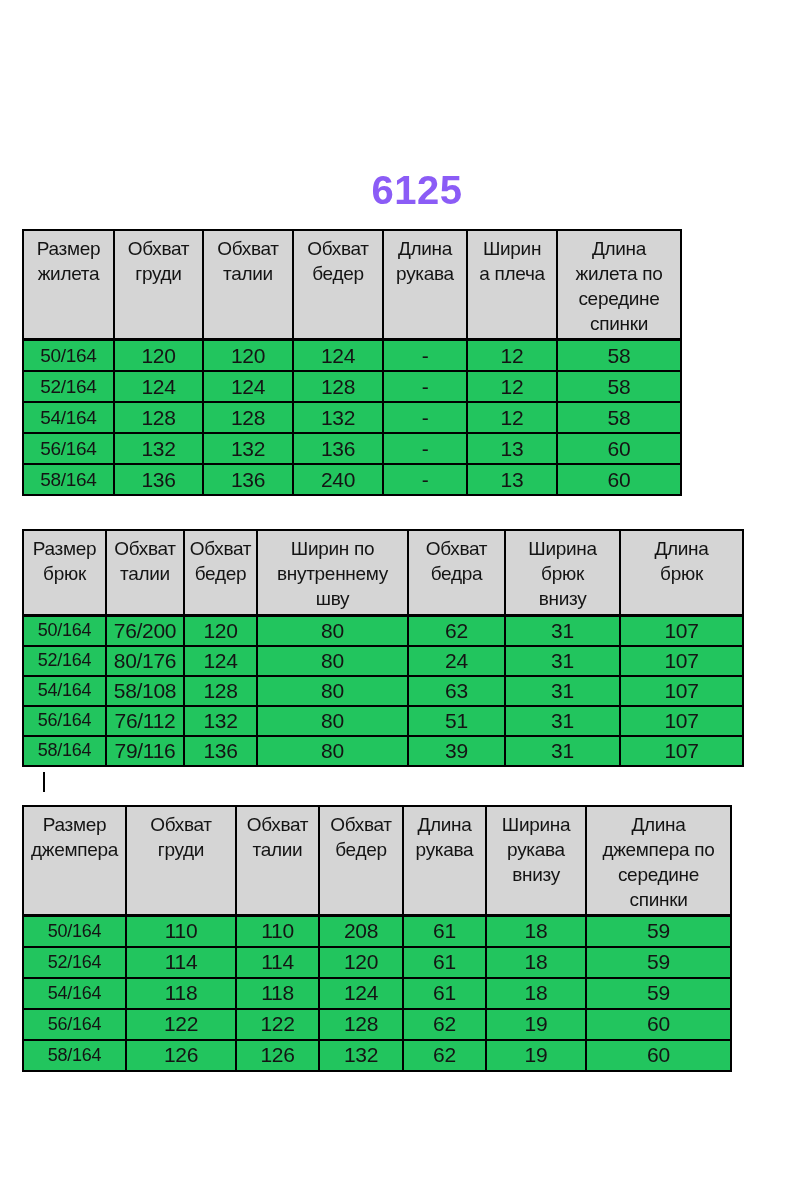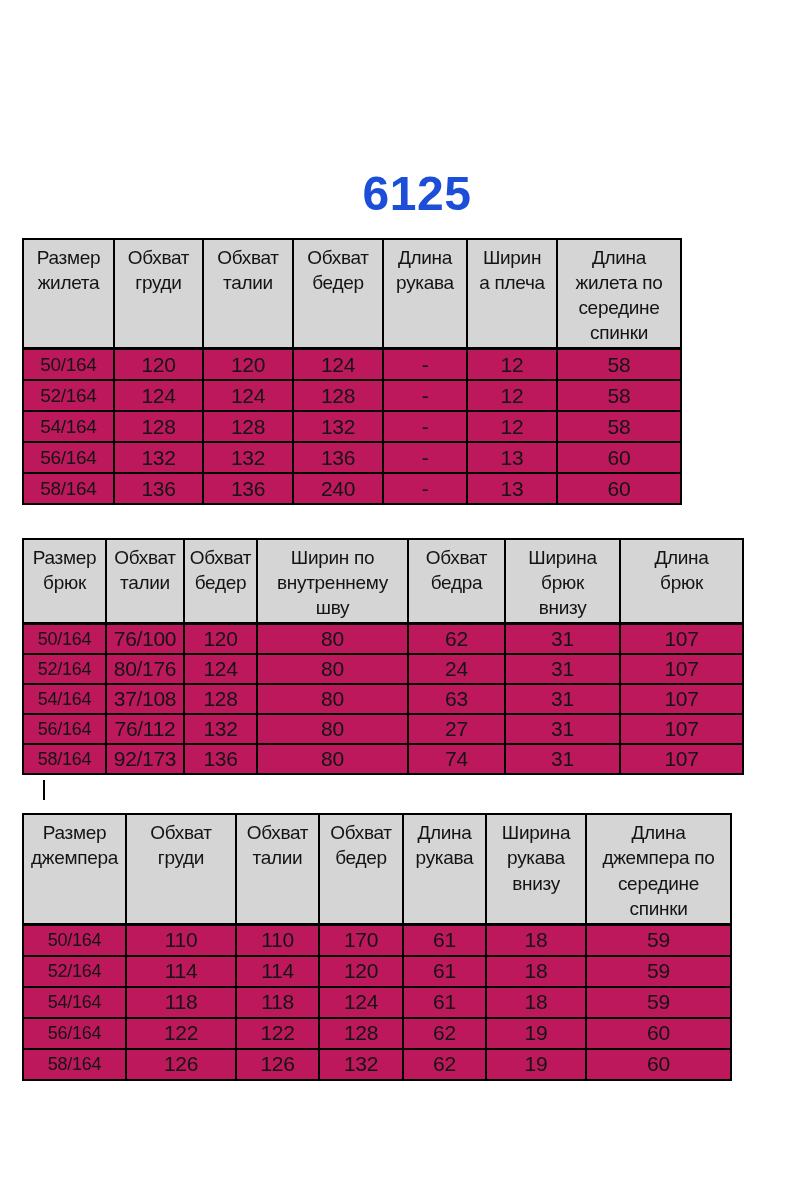--- a/index.html
+++ b/index.html
@@ -12,31 +12,31 @@
     height: 1200px;
     font-family: "Liberation Sans", "DejaVu Sans", sans-serif;
     color: #141414;
     position: relative;
     overflow: hidden;
   }
   .page-title {
     margin: 168px 0 0 0;
     padding-left: 34px;
     text-align: center;
-    font-size: 48px;
+    font-size: 40px;
     font-weight: bold;
     line-height: 1.1;
-    color: #1d4ed8;
+    color: #8b5cf6;
     letter-spacing: 0.5px;
   }
   table.size-table {
     border-collapse: collapse;
     table-layout: fixed;
     margin-left: 22px;
-    background: #be185d;
+    background: #22c55e;
   }
   table.size-table th,
   table.size-table td {
     border: 2px solid #000000;
     text-align: center;
     overflow: hidden;
   }
   table.size-table th {
     background: #d5d5d5;
     font-weight: normal;
@@ -212,60 +212,60 @@
         <th>Ширина
 брюк
 внизу</th>
         <th>Длина
 брюк</th>
       </tr>
     </thead>
     <tbody>
       <tr>
         <td class="size-col">50/164</td>
-        <td class="value-col">76/100</td>
+        <td class="value-col">76/200</td>
         <td class="value-col">120</td>
         <td class="value-col">80</td>
         <td class="value-col">62</td>
         <td class="value-col">31</td>
         <td class="value-col">107</td>
       </tr>
       <tr>
         <td class="size-col">52/164</td>
         <td class="value-col">80/176</td>
         <td class="value-col">124</td>
         <td class="value-col">80</td>
         <td class="value-col">24</td>
         <td class="value-col">31</td>
         <td class="value-col">107</td>
       </tr>
       <tr>
         <td class="size-col">54/164</td>
-        <td class="value-col">37/108</td>
+        <td class="value-col">58/108</td>
         <td class="value-col">128</td>
         <td class="value-col">80</td>
         <td class="value-col">63</td>
         <td class="value-col">31</td>
         <td class="value-col">107</td>
       </tr>
       <tr>
         <td class="size-col">56/164</td>
         <td class="value-col">76/112</td>
         <td class="value-col">132</td>
         <td class="value-col">80</td>
-        <td class="value-col">27</td>
+        <td class="value-col">51</td>
         <td class="value-col">31</td>
         <td class="value-col">107</td>
       </tr>
       <tr>
         <td class="size-col">58/164</td>
-        <td class="value-col">92/173</td>
+        <td class="value-col">79/116</td>
         <td class="value-col">136</td>
         <td class="value-col">80</td>
-        <td class="value-col">74</td>
+        <td class="value-col">39</td>
         <td class="value-col">31</td>
         <td class="value-col">107</td>
       </tr>
     </tbody>
   </table>
 
 <div class="tick-mark"></div>
 
 <table class="size-table" id="table-2">
     <colgroup>
@@ -295,21 +295,21 @@
         <th>Длина
 джемпера по
 середине спинки</th>
       </tr>
     </thead>
     <tbody>
       <tr>
         <td class="size-col">50/164</td>
         <td class="value-col">110</td>
         <td class="value-col">110</td>
-        <td class="value-col">170</td>
+        <td class="value-col">208</td>
         <td class="value-col">61</td>
         <td class="value-col">18</td>
         <td class="value-col">59</td>
       </tr>
       <tr>
         <td class="size-col">52/164</td>
         <td class="value-col">114</td>
         <td class="value-col">114</td>
         <td class="value-col">120</td>
         <td class="value-col">61</td>

